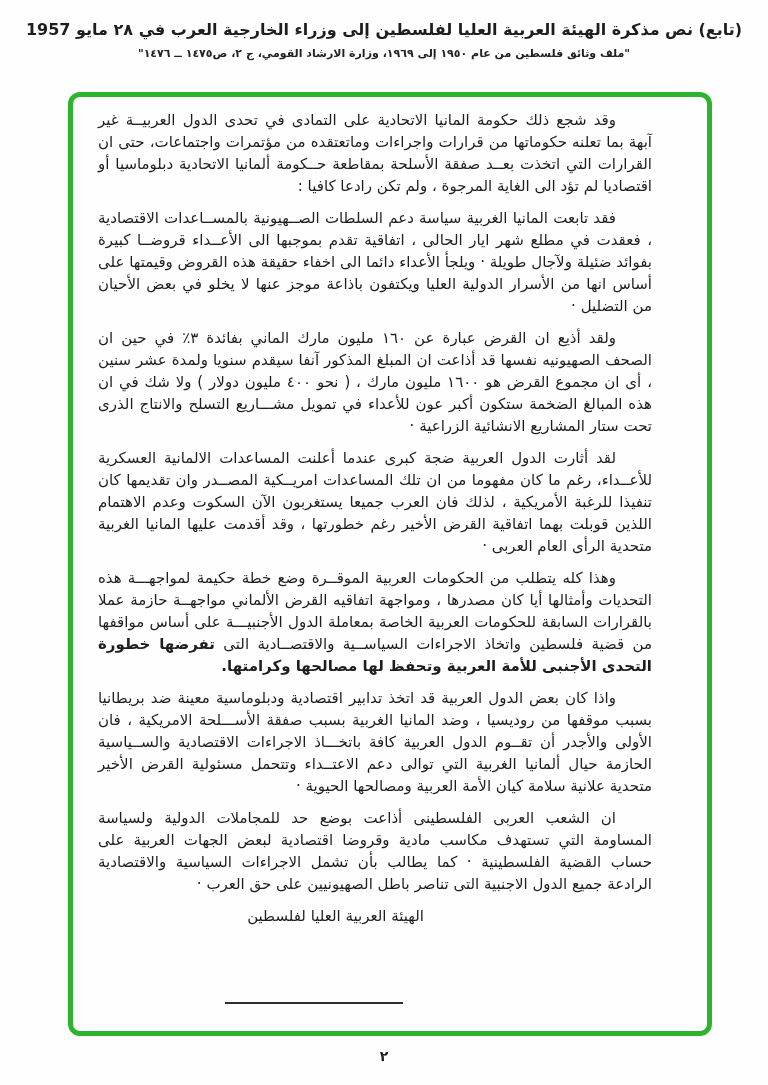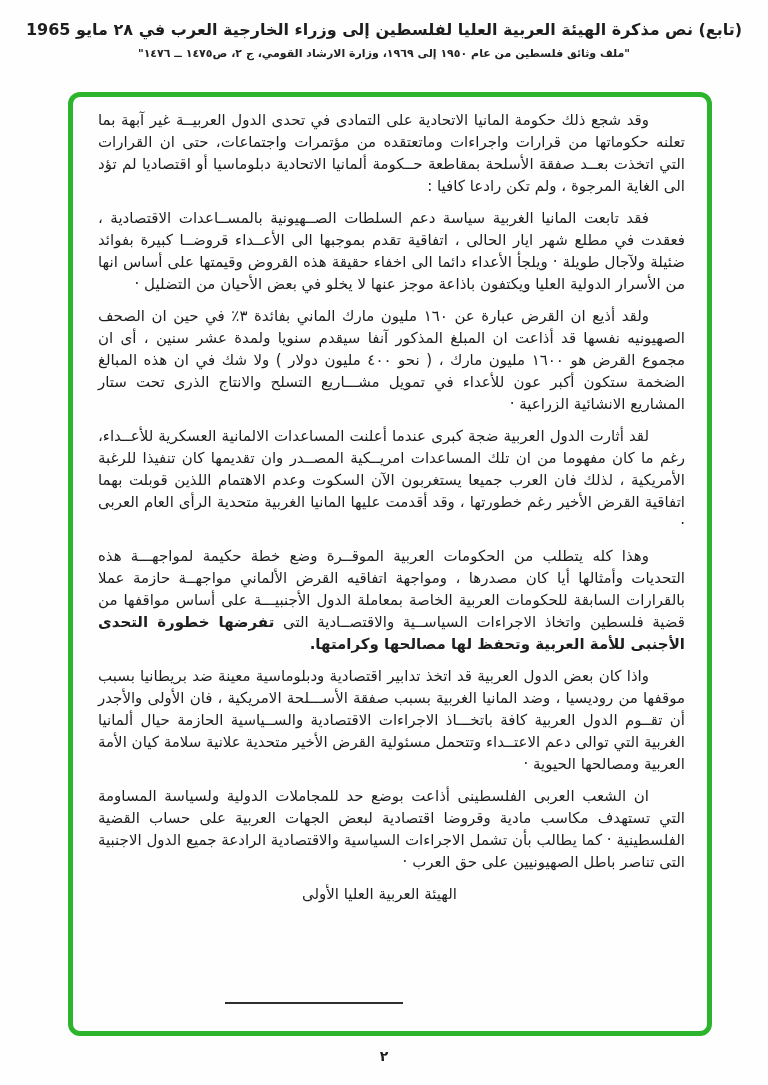--- a/index.html
+++ b/index.html
@@ -42,21 +42,21 @@
     top: 92px;
     width: 644px;
     height: 944px;
     border: 5px solid #2db42d;
     border-radius: 12px;
     box-sizing: border-box;
     background: transparent;
   }
   .text-col {
     direction: rtl;
-    padding: 12px 22px 0 25px;
+    padding: 12px 55px 0 25px;
     font-size: 15px;
     line-height: 22px;
     text-align: justify;
   }
   p.para {
     margin: 0 0 10px 0;
     text-indent: 36px;
   }
   .bold-run {
     font-weight: bold;
@@ -86,34 +86,34 @@
     font-weight: bold;
     direction: rtl;
   }
 </style>
 </head>
 <body>
 
 <div class="page">
 
   <div class="header">
-    <h1 class="title">(تابع) نص مذكرة الهيئة العربية العليا لفلسطين إلى وزراء الخارجية العرب في ٢٨ مايو 1965</h1>
+    <h1 class="title">(تابع) نص مذكرة الهيئة العربية العليا لفلسطين إلى وزراء الخارجية العرب في ٢٨ مايو 1957</h1>
     <div class="source">"ملف وثائق فلسطين من عام ١٩٥٠ إلى ١٩٦٩، وزارة الارشاد القومي، ج ٢، ص١٤٧٥ ــ ١٤٧٦"</div>
   </div>
 
   <div class="frame">
     <div class="text-col">
       <p class="para">وقد شجع ذلك حكومة المانيا الاتحادية على التمادى في تحدى الدول العربيــة غير آبهة بما تعلنه حكوماتها من قرارات واجراءات وماتعتقده من مؤتمرات واجتماعات، حتى ان القرارات التي اتخذت بعــد صفقة الأسلحة بمقاطعة حــكومة ألمانيا الاتحادية دبلوماسيا أو اقتصاديا لم تؤد الى الغاية المرجوة ، ولم تكن رادعا كافيا :</p>
       <p class="para">فقد تابعت المانيا الغربية سياسة دعم السلطات الصــهيونية بالمســاعدات الاقتصادية ، فعقدت في مطلع شهر ايار الحالى ، اتفاقية تقدم بموجبها الى الأعــداء قروضــا كبيرة بفوائد ضئيلة ولآجال طويلة · ويلجأ الأعداء دائما الى اخفاء حقيقة هذه القروض وقيمتها على أساس انها من الأسرار الدولية العليا ويكتفون باذاعة موجز عنها لا يخلو في بعض الأحيان من التضليل ·</p>
       <p class="para">ولقد أذيع ان القرض عبارة عن ١٦٠ مليون مارك الماني بفائدة ٣٪ في حين ان الصحف الصهيونيه نفسها قد أذاعت ان المبلغ المذكور آنفا سيقدم سنويا ولمدة عشر سنين ، أى ان مجموع القرض هو ١٦٠٠ مليون مارك ، ( نحو ٤٠٠ مليون دولار ) ولا شك في ان هذه المبالغ الضخمة ستكون أكبر عون للأعداء في تمويل مشـــاريع التسلح والانتاج الذرى تحت ستار المشاريع الانشائية الزراعية ·</p>
       <p class="para">لقد أثارت الدول العربية ضجة كبرى عندما أعلنت المساعدات الالمانية العسكرية للأعــداء، رغم ما كان مفهوما من ان تلك المساعدات امريــكية المصــدر وان تقديمها كان تنفيذا للرغبة الأمريكية ، لذلك فان العرب جميعا يستغربون الآن السكوت وعدم الاهتمام اللذين قوبلت بهما اتفاقية القرض الأخير رغم خطورتها ، وقد أقدمت عليها المانيا الغربية متحدية الرأى العام العربى ·</p>
       <p class="para"><span>وهذا كله يتطلب من الحكومات العربية الموقــرة وضع خطة حكيمة لمواجهـــة هذه التحديات وأمثالها أيا كان مصدرها ، ومواجهة اتفاقيه القرض الألماني مواجهــة حازمة عملا بالقرارات السابقة للحكومات العربية الخاصة بمعاملة الدول الأجنبيـــة على أساس مواقفها من قضية فلسطين واتخاذ الاجراءات السياســية والاقتصــادية التى</span> <span class="bold-run">تفرضها خطورة التحدى الأجنبى للأمة العربية وتحفظ لها مصالحها وكرامتها.</span></p>
       <p class="para">واذا كان بعض الدول العربية قد اتخذ تدابير اقتصادية ودبلوماسية معينة ضد بريطانيا بسبب موقفها من روديسيا ، وضد المانيا الغربية بسبب صفقة الأســـلحة الامريكية ، فان الأولى والأجدر أن تقــوم الدول العربية كافة باتخـــاذ الاجراءات الاقتصادية والســياسية الحازمة حيال ألمانيا الغربية التي توالى دعم الاعتــداء وتتحمل مسئولية القرض الأخير متحدية علانية سلامة كيان الأمة العربية ومصالحها الحيوية ·</p>
       <p class="para">ان الشعب العربى الفلسطينى أذاعت بوضع حد للمجاملات الدولية ولسياسة المساومة التي تستهدف مكاسب مادية وقروضا اقتصادية لبعض الجهات العربية على حساب القضية الفلسطينية · كما يطالب بأن تشمل الاجراءات السياسية والاقتصادية الرادعة جميع الدول الاجنبية التى تناصر باطل الصهيونيين على حق العرب ·</p>
-      <div class="signature">الهيئة العربية العليا الأولى</div>
+      <div class="signature">الهيئة العربية العليا لفلسطين</div>
     </div>
   </div>
 
   <div class="divider"></div>
 
   <div class="page-number">٢</div>
 
 </div>
 
 </body></html>

